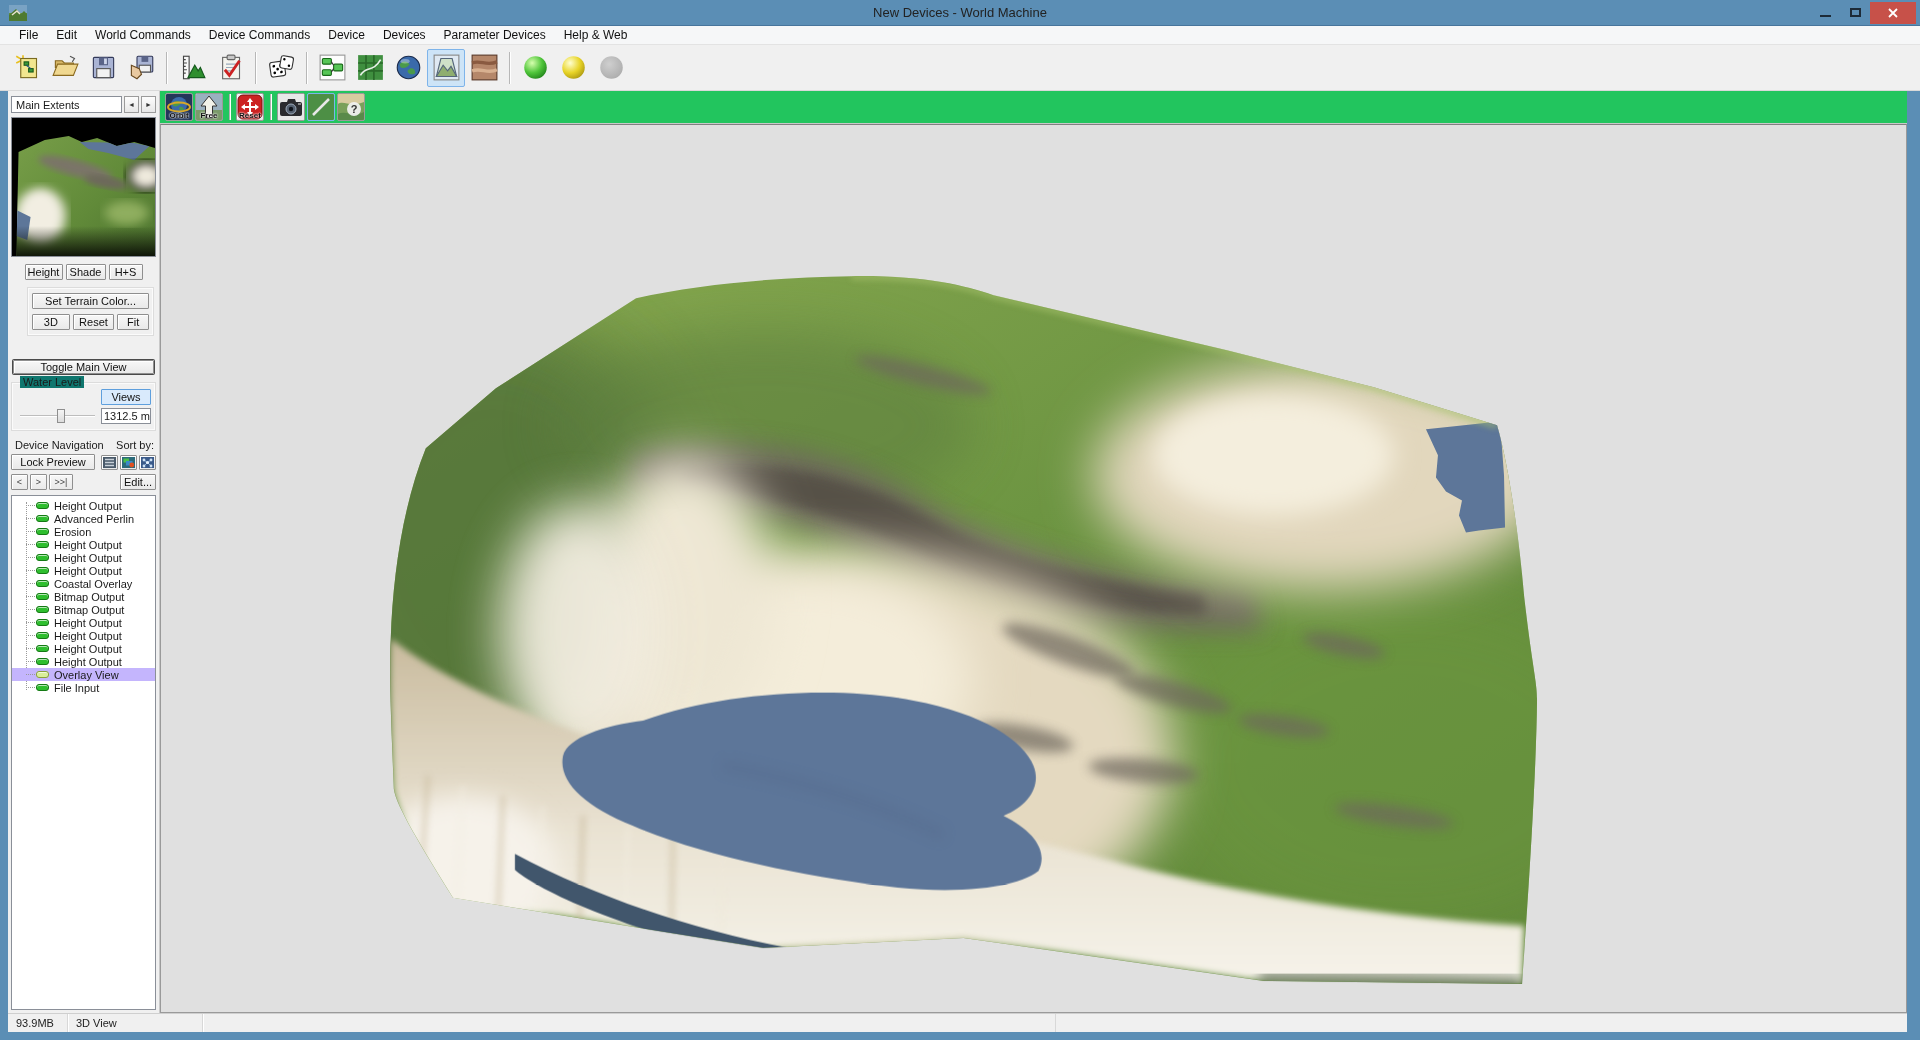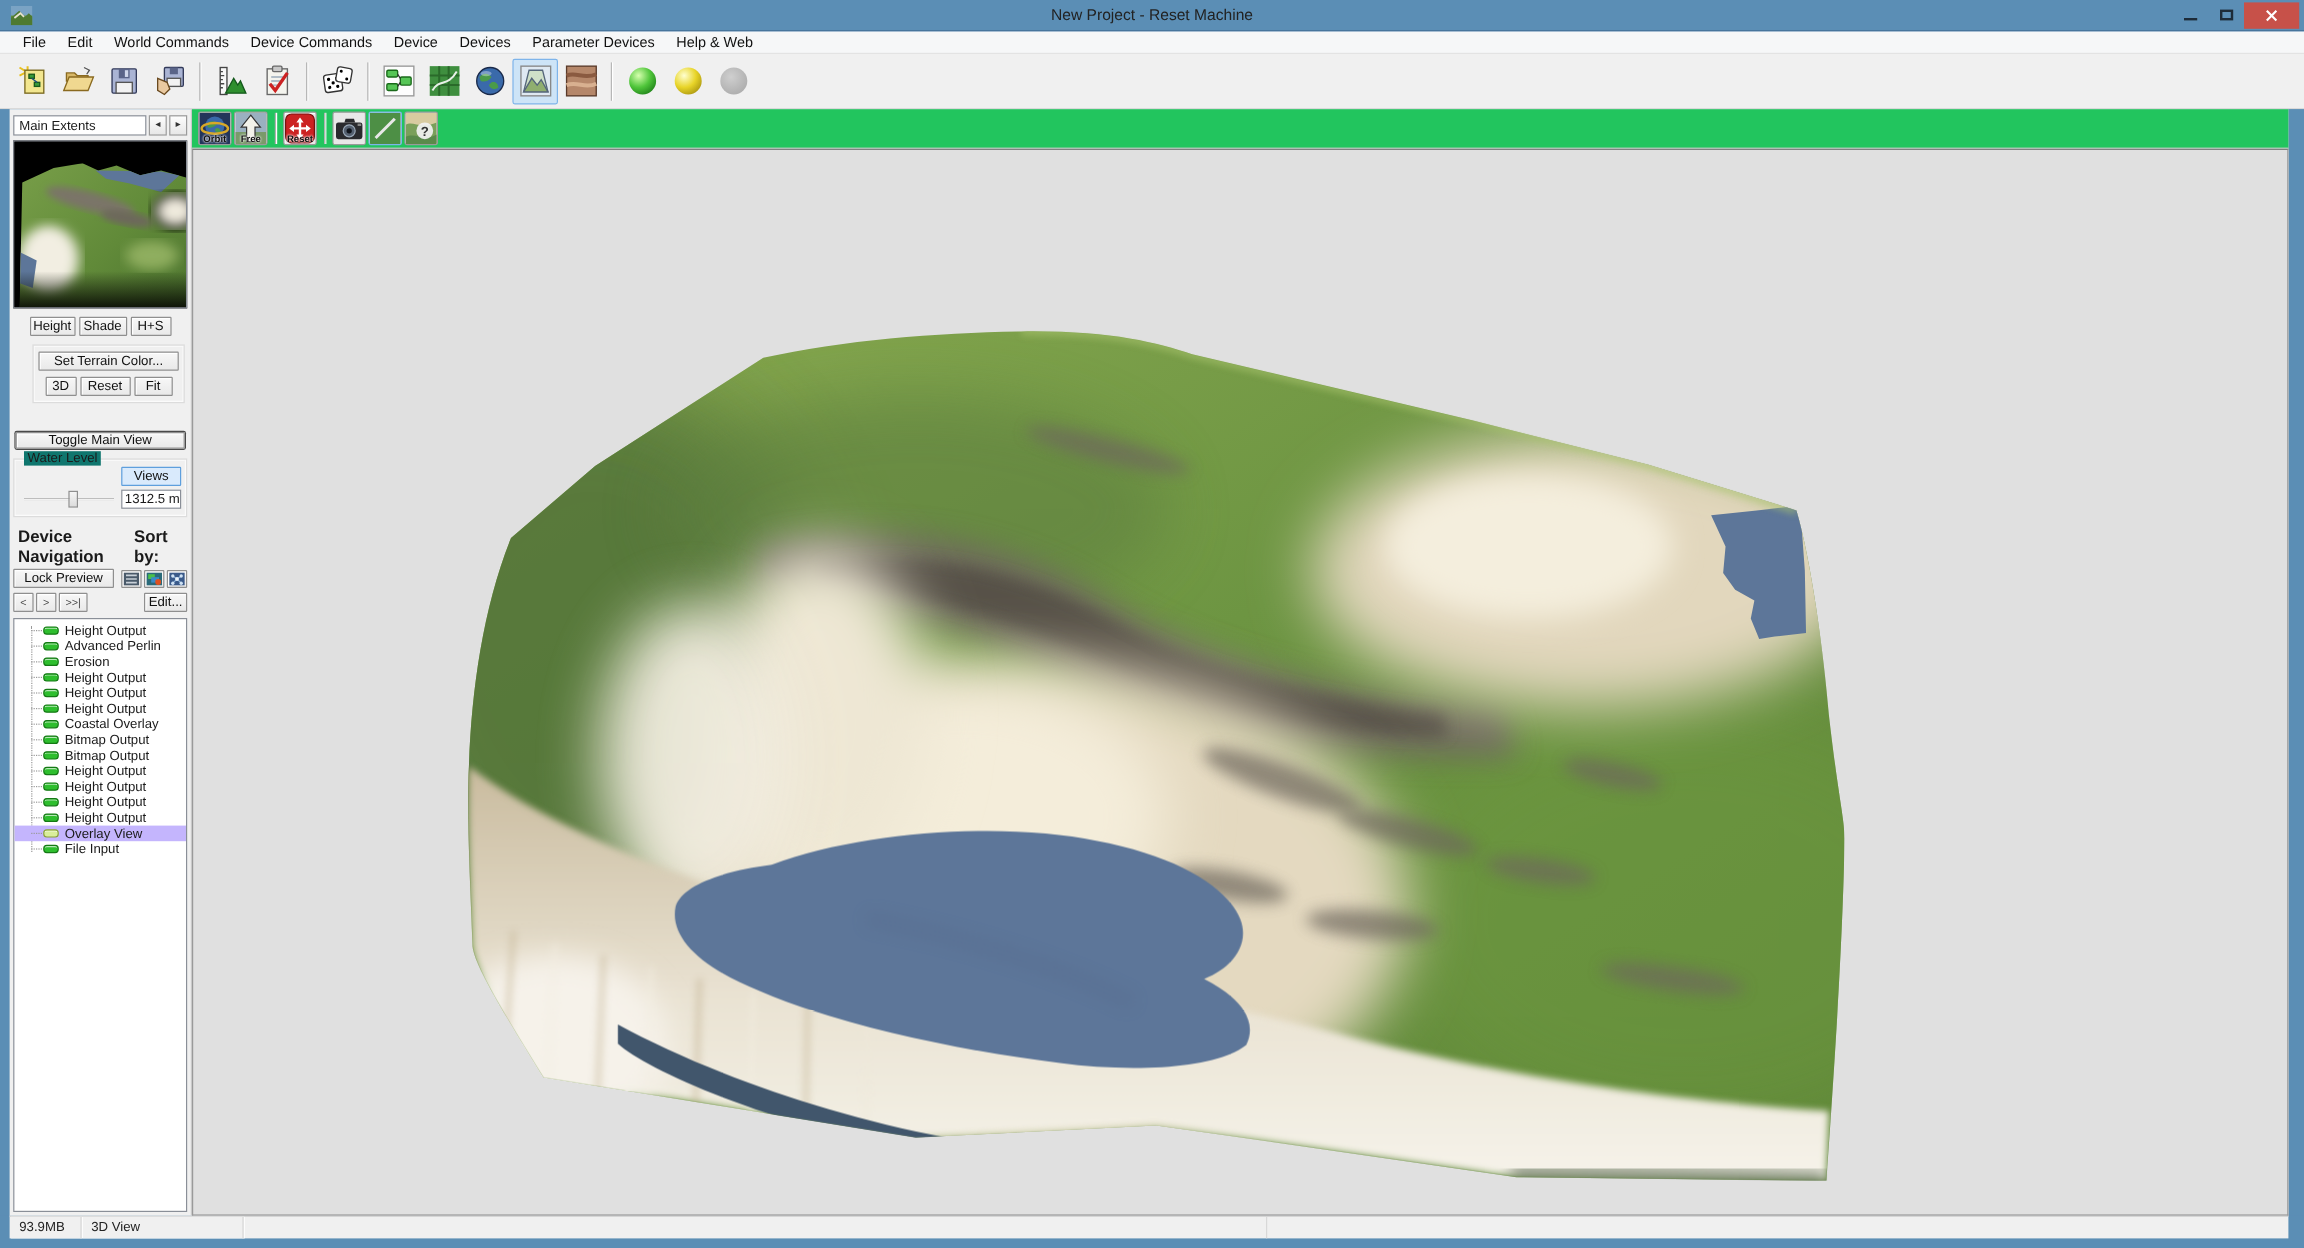--- a/index.html
+++ b/index.html
@@ -45,21 +45,21 @@
   .groupbox .wide { width:100%; margin-bottom:5px; }
   .default-btn { box-shadow:0 0 0 1px #4a4a4a, inset 1px 1px 0 #fff; margin:24px 2px 0 2px; height:14px; }
   .fieldset { border:1px solid #dcdcdc; box-shadow:inset 0 0 0 1px #fbfbfb; margin:8px 0 0 0; padding:4px 4px 6px 6px; position:relative; }
   .fieldset .legend { position:absolute; top:-7px; left:8px; background:#0f766e; padding:0 3px; font-size:11px; }
   .water-grid { display:grid; grid-template-columns:1fr 50px; gap:3px 4px; align-items:center; margin-top:2px; }
   .show-btn { background:#d9eafc; border:1px solid #5e9fdd; box-shadow:none; height:16px; }
   .value-box { height:16px; background:#fff; border:1px solid #8a8f98; font-size:11px; padding:1px 2px; overflow:hidden; white-space:nowrap; }
   .slider { position:relative; height:14px; }
   .slider .groove { position:absolute; left:2px; right:2px; top:6px; height:2px; background:#bdbdbd; border-bottom:1px solid #fff; }
   .slider .thumb { position:absolute; top:0; width:8px; height:14px; background:linear-gradient(#f5f5f5,#dcdcdc); border:1px solid #8f8f8f; }
-  .devnav-head { display:flex; justify-content:space-between; margin:8px 2px 0 4px; font-size:14px;font-weight:bold; }
+  .devnav-head { display:flex; justify-content:space-between; margin:8px 2px 0 4px; font-size:11px; }
   .devnav-row { display:flex; align-items:center; gap:3px; margin-top:3px; }
   .sort-icons { display:flex; gap:2px; margin-left:auto; }
   .sort-btn { width:17px; height:15px; padding:0; }
   .sort-btn svg { width:13px; height:11px; }
   .nav-row { display:flex; align-items:center; gap:2px; margin-top:4px; }
   .nav-btn { width:17px; font-size:9px; color:#444; }
   .nav-btn.wide { width:24px; }
   .edit-btn { margin-left:auto; width:36px; }
   
   .device-list { flex:1; margin-top:5px; background:#fff; border:1px solid #8a8f98; position:relative; overflow:hidden; padding-top:3px; }
@@ -90,21 +90,21 @@
 </head>
 <body>
 
 <div class="titlebar">
   <svg class="app-icon" viewBox="0 0 18 16">
     <rect x="0" y="0" width="18" height="16" fill="#7aa3c4"></rect>
     <rect x="0" y="8" width="18" height="8" fill="#5f8f3c"></rect>
     <path d="M0 10 L7 4 12 9 15 6 18 9 18 16 0 16 Z" fill="#4e7a31"></path>
     <path d="M3 10 L8 6 11 9" stroke="#e9e4d2" stroke-width="1.5" fill="none"></path>
   </svg>
-  <div class="title-text">New Project - Reset Machine</div>
+  <div class="title-text">New Devices - World Machine</div>
   <div class="win-controls">
     <div class="win-btn">
         <div class="glyph-min"></div>
       </div>
     <div class="win-btn">
         <div class="glyph-max"></div>
       </div>
     <div class="win-btn close">
       <svg width="12" height="12" viewBox="0 0 12 12">
         <path d="M2 2 L10 10 M10 2 L2 10" stroke="#fff" stroke-width="1.8"></path>
@@ -317,21 +317,21 @@
 
     <div class="btn-row" id="preview-btns">
         <div class="btn" style="width: 38px;">Height</div>
         <div class="btn" style="width: 40px;">Shade</div>
         <div class="btn" style="width: 34px;">H+S</div>
       </div>
 
     <div class="groupbox">
       <div class="btn wide">Set Terrain Color...</div>
       <div class="btn-row" id="view-btns" style="margin-top:2px">
-          <div class="btn" style="width: 26px;">3D</div>
+          <div class="btn" style="width: 38px;">3D</div>
           <div class="btn" style="width: 42px;">Reset</div>
           <div class="btn" style="width: 32px;">Fit</div>
         </div>
     </div>
 
     <div class="btn default-btn">Toggle Main View</div>
 
     <div class="fieldset">
       <div class="legend">Water Level</div>
       <div class="water-grid">

